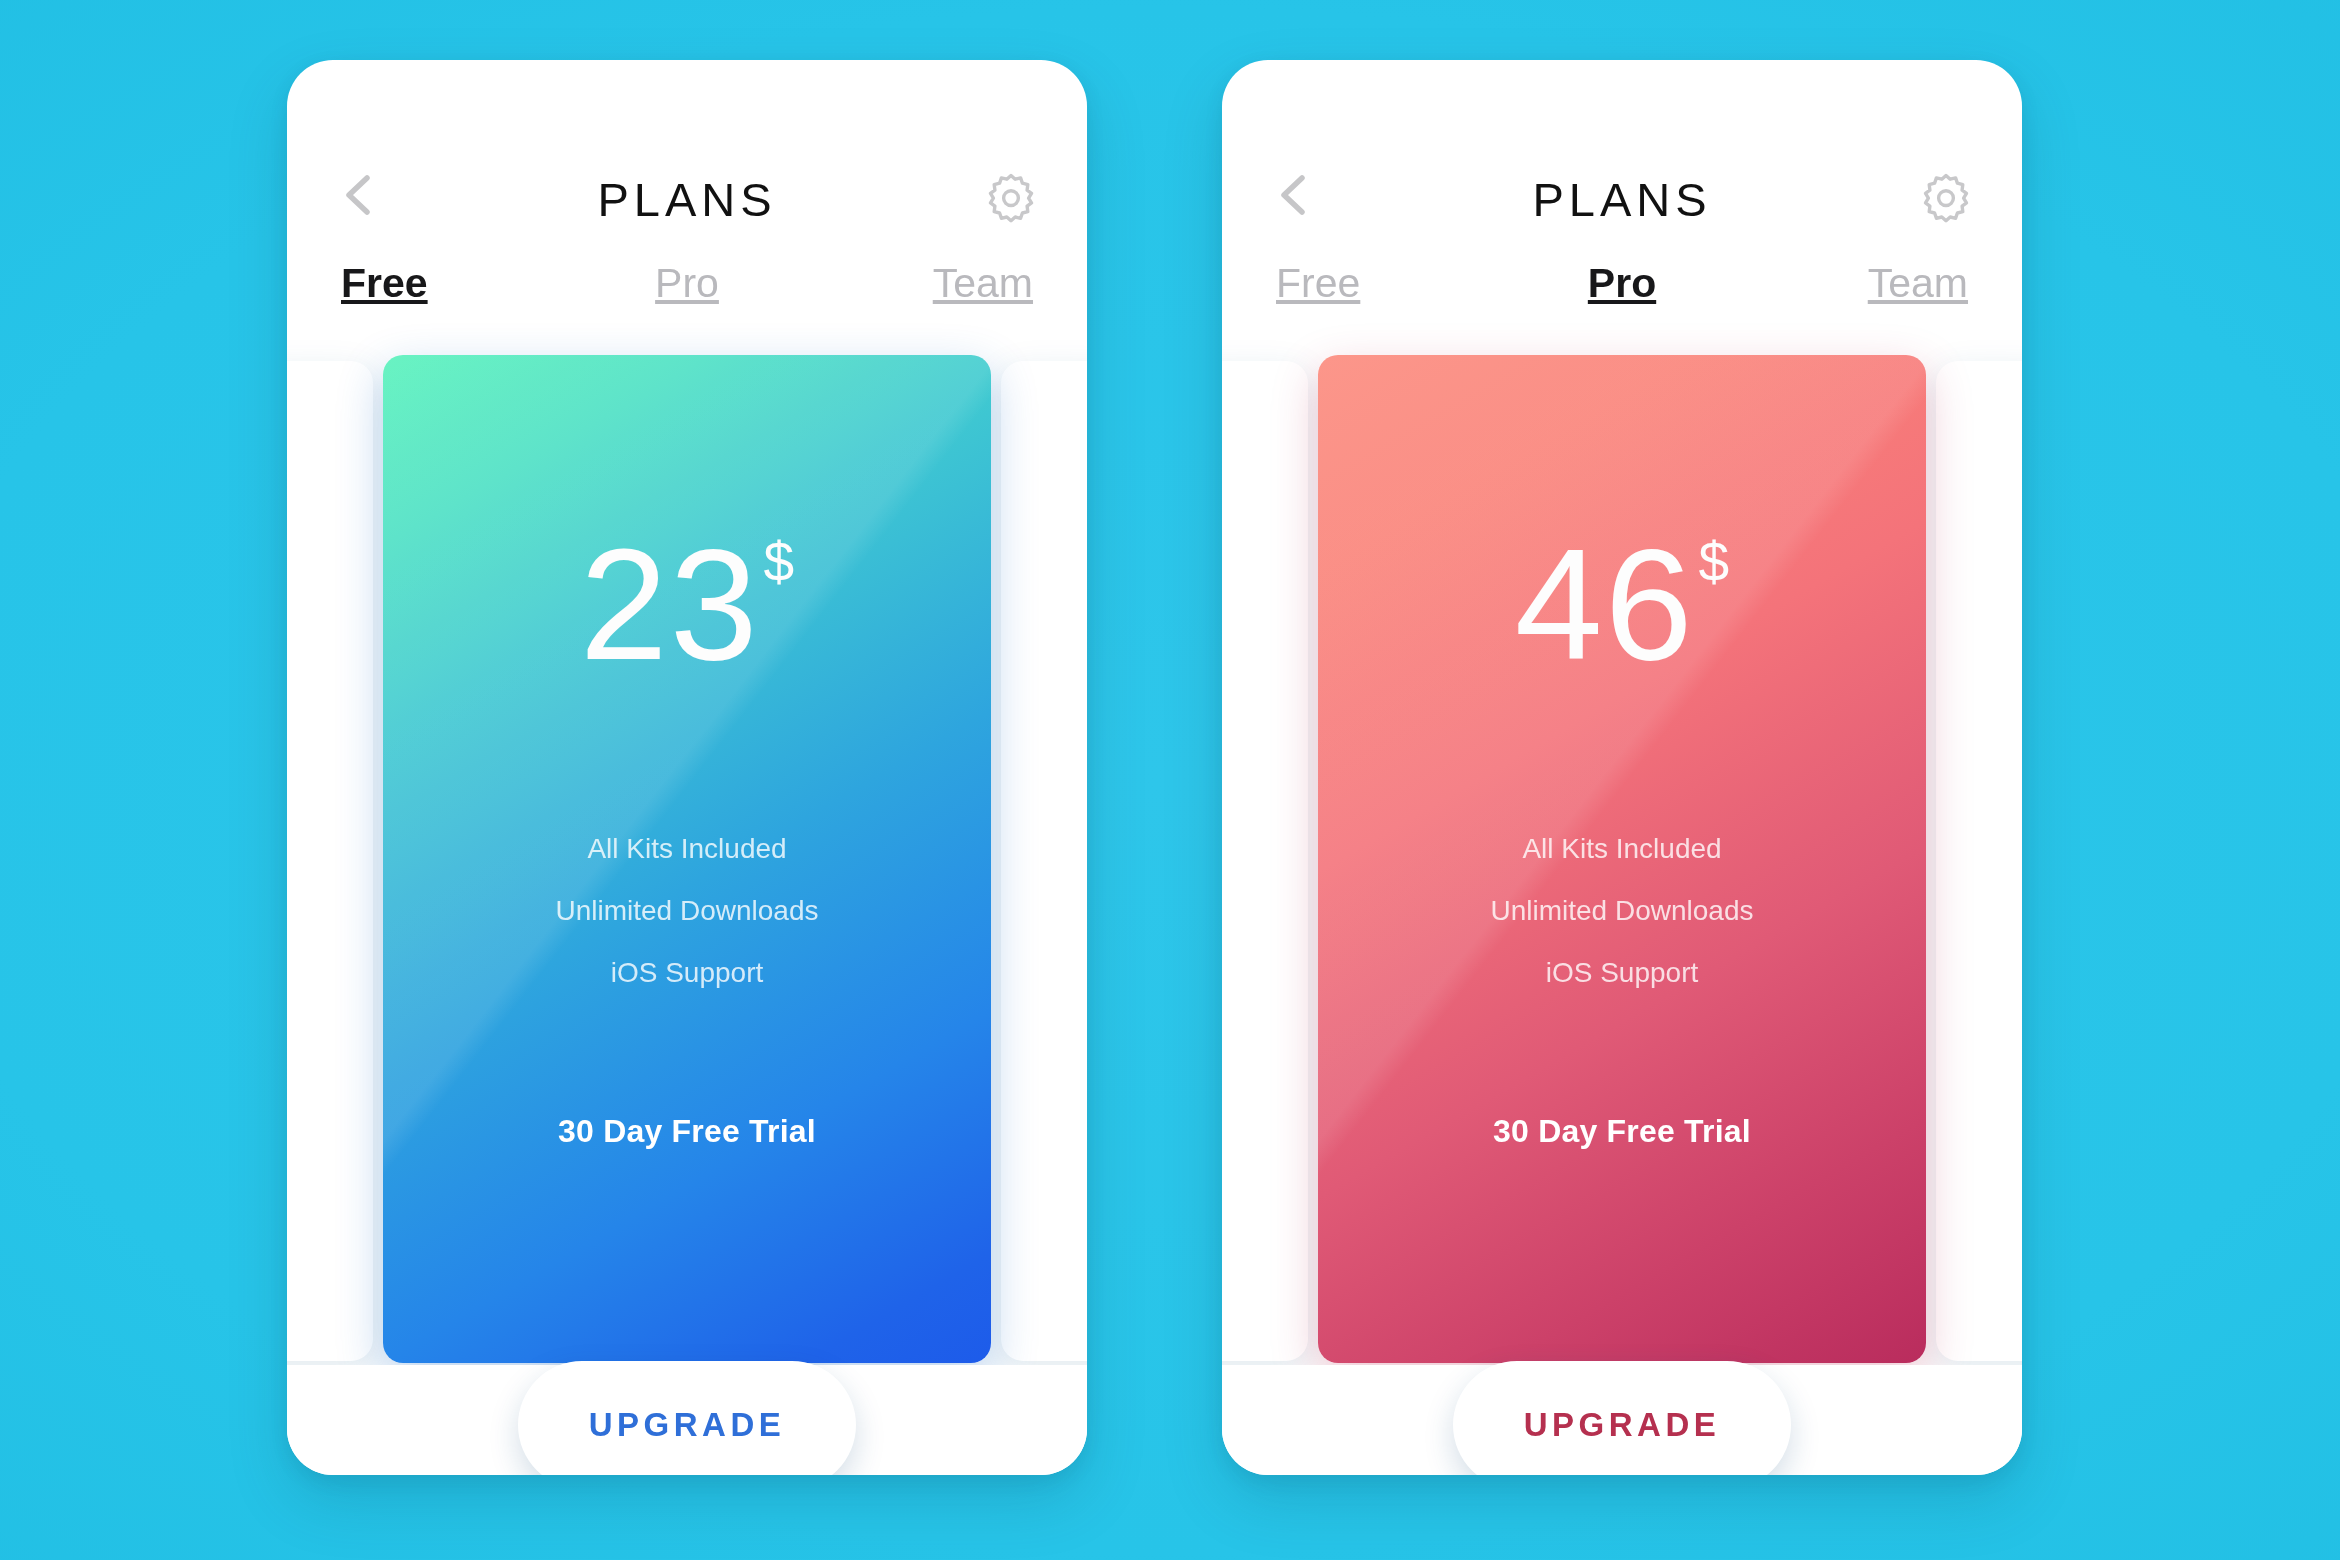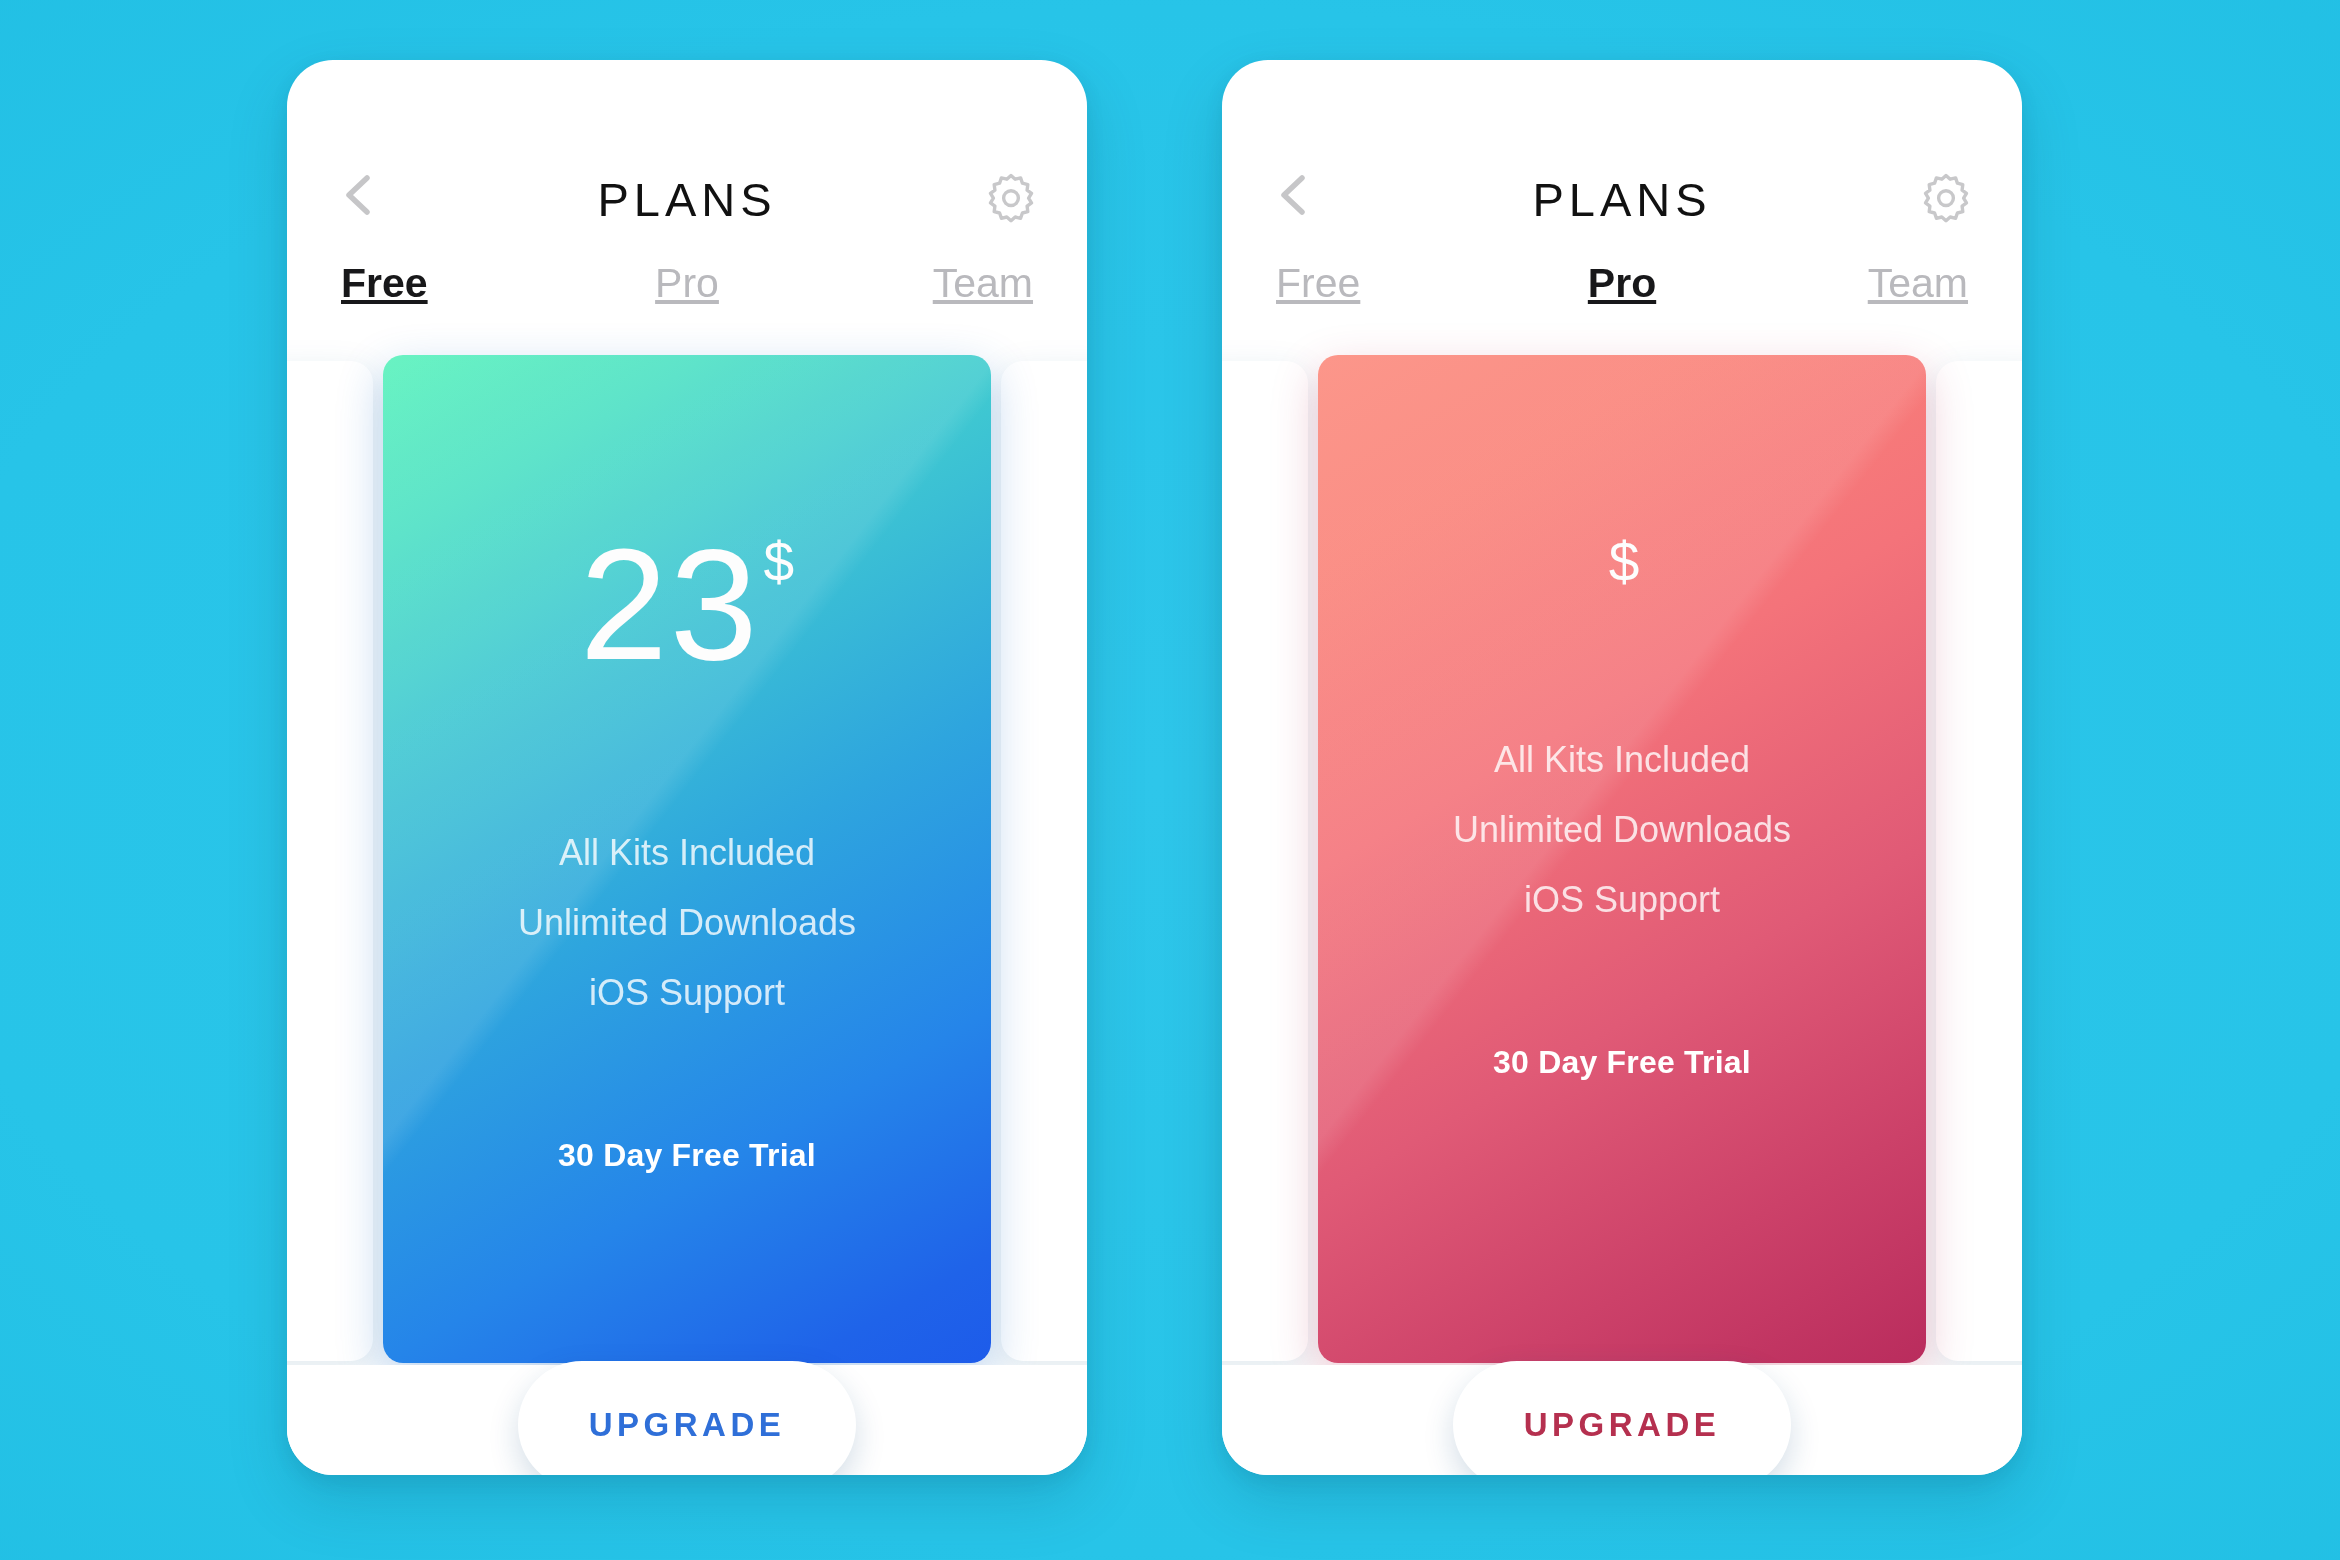--- a/index.html
+++ b/index.html
@@ -177,21 +177,21 @@
     color: #fdfdfd;
     font-family: "Liberation Sans", sans-serif;
   }
 
   .features {
     margin-top: 152px;
     width: 100%;
     text-align: center;
   }
   .feature {
-    font-size: 36px;
+    font-size: 28px;
     line-height: 1;
     color: rgba(255, 255, 255, 0.80);
     margin-bottom: 34px;
     font-weight: 400;
     font-family: "Liberation Sans", sans-serif;
   }
   .feature:last-child { margin-bottom: 0; }
 
   .trial {
     margin-top: 126px;
@@ -325,20 +325,21 @@
       <div class="tab last">Team</div>
     </div>
 
     <div class="card-area">
       <div class="peek left"></div>
       <div class="peek right"></div>
 
       <div class="plan-card red">
         <div class="card-inner">
           <div class="price-row">
+            <span class="price-value">46</span>
             <span class="price-currency">$</span>
           </div>
 
           <div class="features">
             <div class="feature">All Kits Included</div>
             <div class="feature">Unlimited Downloads</div>
             <div class="feature">iOS Support</div>
           </div>
 
           <div class="trial">30 Day Free Trial</div>

